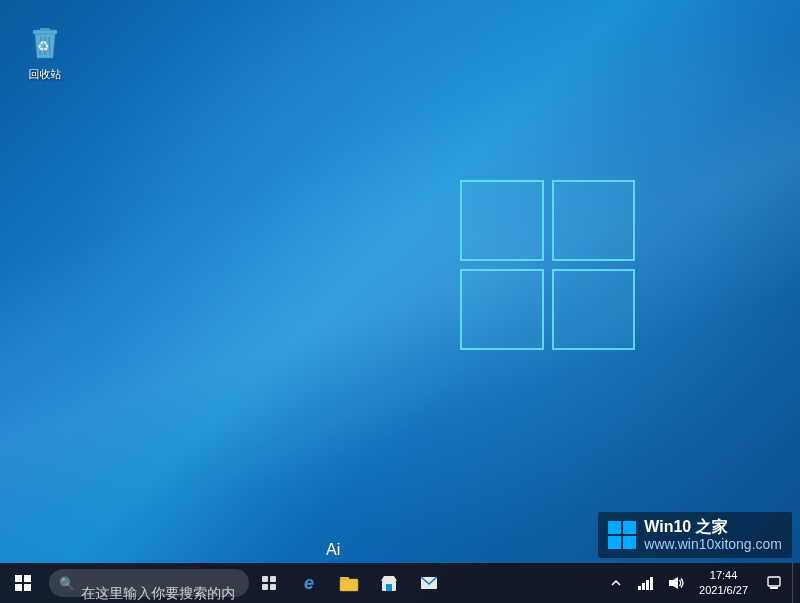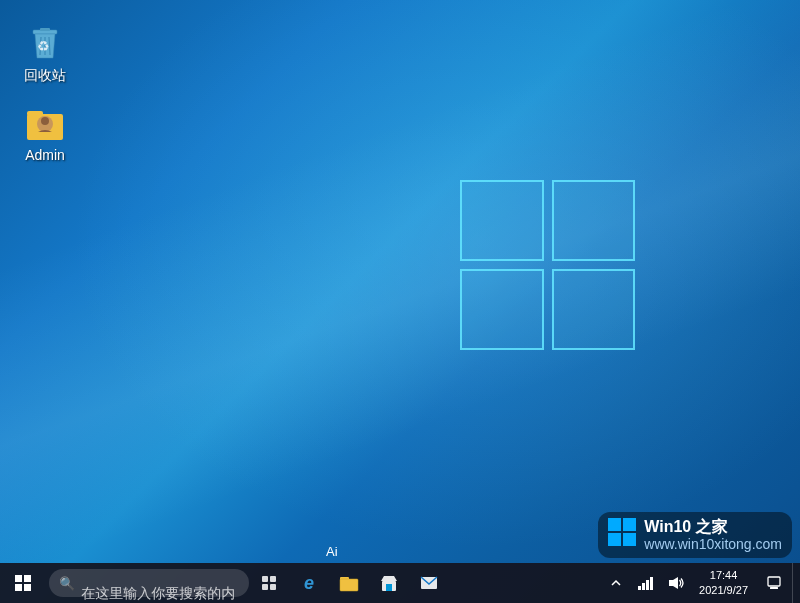--- a/index.html
+++ b/index.html
@@ -74,21 +74,21 @@
       width: 40px;
       height: 40px;
       display: flex;
       align-items: center;
       justify-content: center;
       font-size: 32px;
     }
 
     .icon-label {
       color: white;
-      font-size: 14px;
+      font-size: 11px;
       text-align: right;
       text-shadow: 1px 1px 2px rgba(0,0,0,0.8);
       margin-top: 3px;
       word-break: break-all;
     }
 
     
     #taskbar {
       position: absolute;
       bottom: 0;
@@ -168,24 +168,24 @@
       align-items: center;
       height: 40px;
     }
 
     
     #watermark {
       position: absolute;
       bottom: 45px;
       right: 8px;
       display: flex;
-      align-items: flex-start;
+      align-items: center;
       background: rgba(0,0,0,0.45);
       padding: 6px 10px;
-      border-radius: 12px;
+      border-radius: 2px;
     }
 
     #watermark-logo {
       display: grid;
       grid-template-columns: 1fr 1fr;
       grid-template-rows: 1fr 1fr;
       gap: 2px;
       width: 28px;
       height: 28px;
       margin-right: 8px;
@@ -262,21 +262,21 @@
       color: white;
       font-size: 15px;
     }
 
     
     #ai-label {
       position: absolute;
       bottom: 44px;
       left: 326px;
       color: white;
-      font-size: 13px;
+      font-size: 16px;
       font-weight: 500;
     }
   </style>
 </head>
 <body>
 
 <div id="desktop">
 
   <div class="desktop-icon" style="top: 20px;">
     <div class="icon-img">
@@ -290,34 +290,20 @@
         <line x1="14" y1="11" x2="13" y2="29" stroke="#3a8ab8" stroke-width="1.2"></line>
         <line x1="18" y1="11" x2="18" y2="29" stroke="#3a8ab8" stroke-width="1.2"></line>
         <line x1="22" y1="11" x2="23" y2="29" stroke="#3a8ab8" stroke-width="1.2"></line>
 
         <text x="10" y="25" font-size="14" fill="white" opacity="0.8">♻</text>
       </svg>
     </div>
     <div class="icon-label">回收站</div>
   </div>
 
-  <div class="desktop-icon" style="top: 100px;">
-    <div class="icon-img">
-      <svg viewBox="0 0 40 40" width="40" height="40">
-
-        <rect x="2" y="10" width="36" height="26" rx="2" fill="#f0c040"></rect>
-        <rect x="2" y="7" width="16" height="5" rx="2" fill="#f0c040"></rect>
-
-        <circle cx="20" cy="20" r="8" fill="#c8965a"></circle>
-        <circle cx="20" cy="17" r="4" fill="#8b5e3c"></circle>
-        <path d="M13 28 Q20 24 27 28" fill="#8b5e3c"></path>
-      </svg>
-    </div>
-    <div class="icon-label">Admin</div>
-  </div>
 
 
   <div id="win-logo">
     <div class="win-logo-grid">
       <div></div>
       <div></div>
       <div></div>
       <div></div>
     </div>
   </div>
@@ -410,21 +396,21 @@
         <svg width="16" height="14" viewBox="0 0 16 14">
           <rect x="1" y="4" width="4" height="6" fill="white"></rect>
           <polygon points="5,4 10,1 10,13 5,10" fill="white"></polygon>
           <path d="M11.5 4 Q14 7 11.5 10" fill="none" stroke="white" stroke-width="1.3"></path>
           <path d="M13 2.5 Q17 7 13 11.5" fill="none" stroke="white" stroke-width="1.3"></path>
         </svg>
       </div>
 
       <div id="clock">
         <span>17:44</span>
-        <span>2021/9/27</span>
+        <span>2021/6/27</span>
       </div>
 
       <div class="action-center">
         <svg width="14" height="14" viewBox="0 0 14 14">
           <rect x="1" y="1" width="12" height="9" rx="1" fill="none" stroke="white" stroke-width="1.3"></rect>
           <rect x="3" y="11" width="8" height="2" rx="0.5" fill="white"></rect>
         </svg>
       </div>
 
       <div id="show-desktop"></div>

